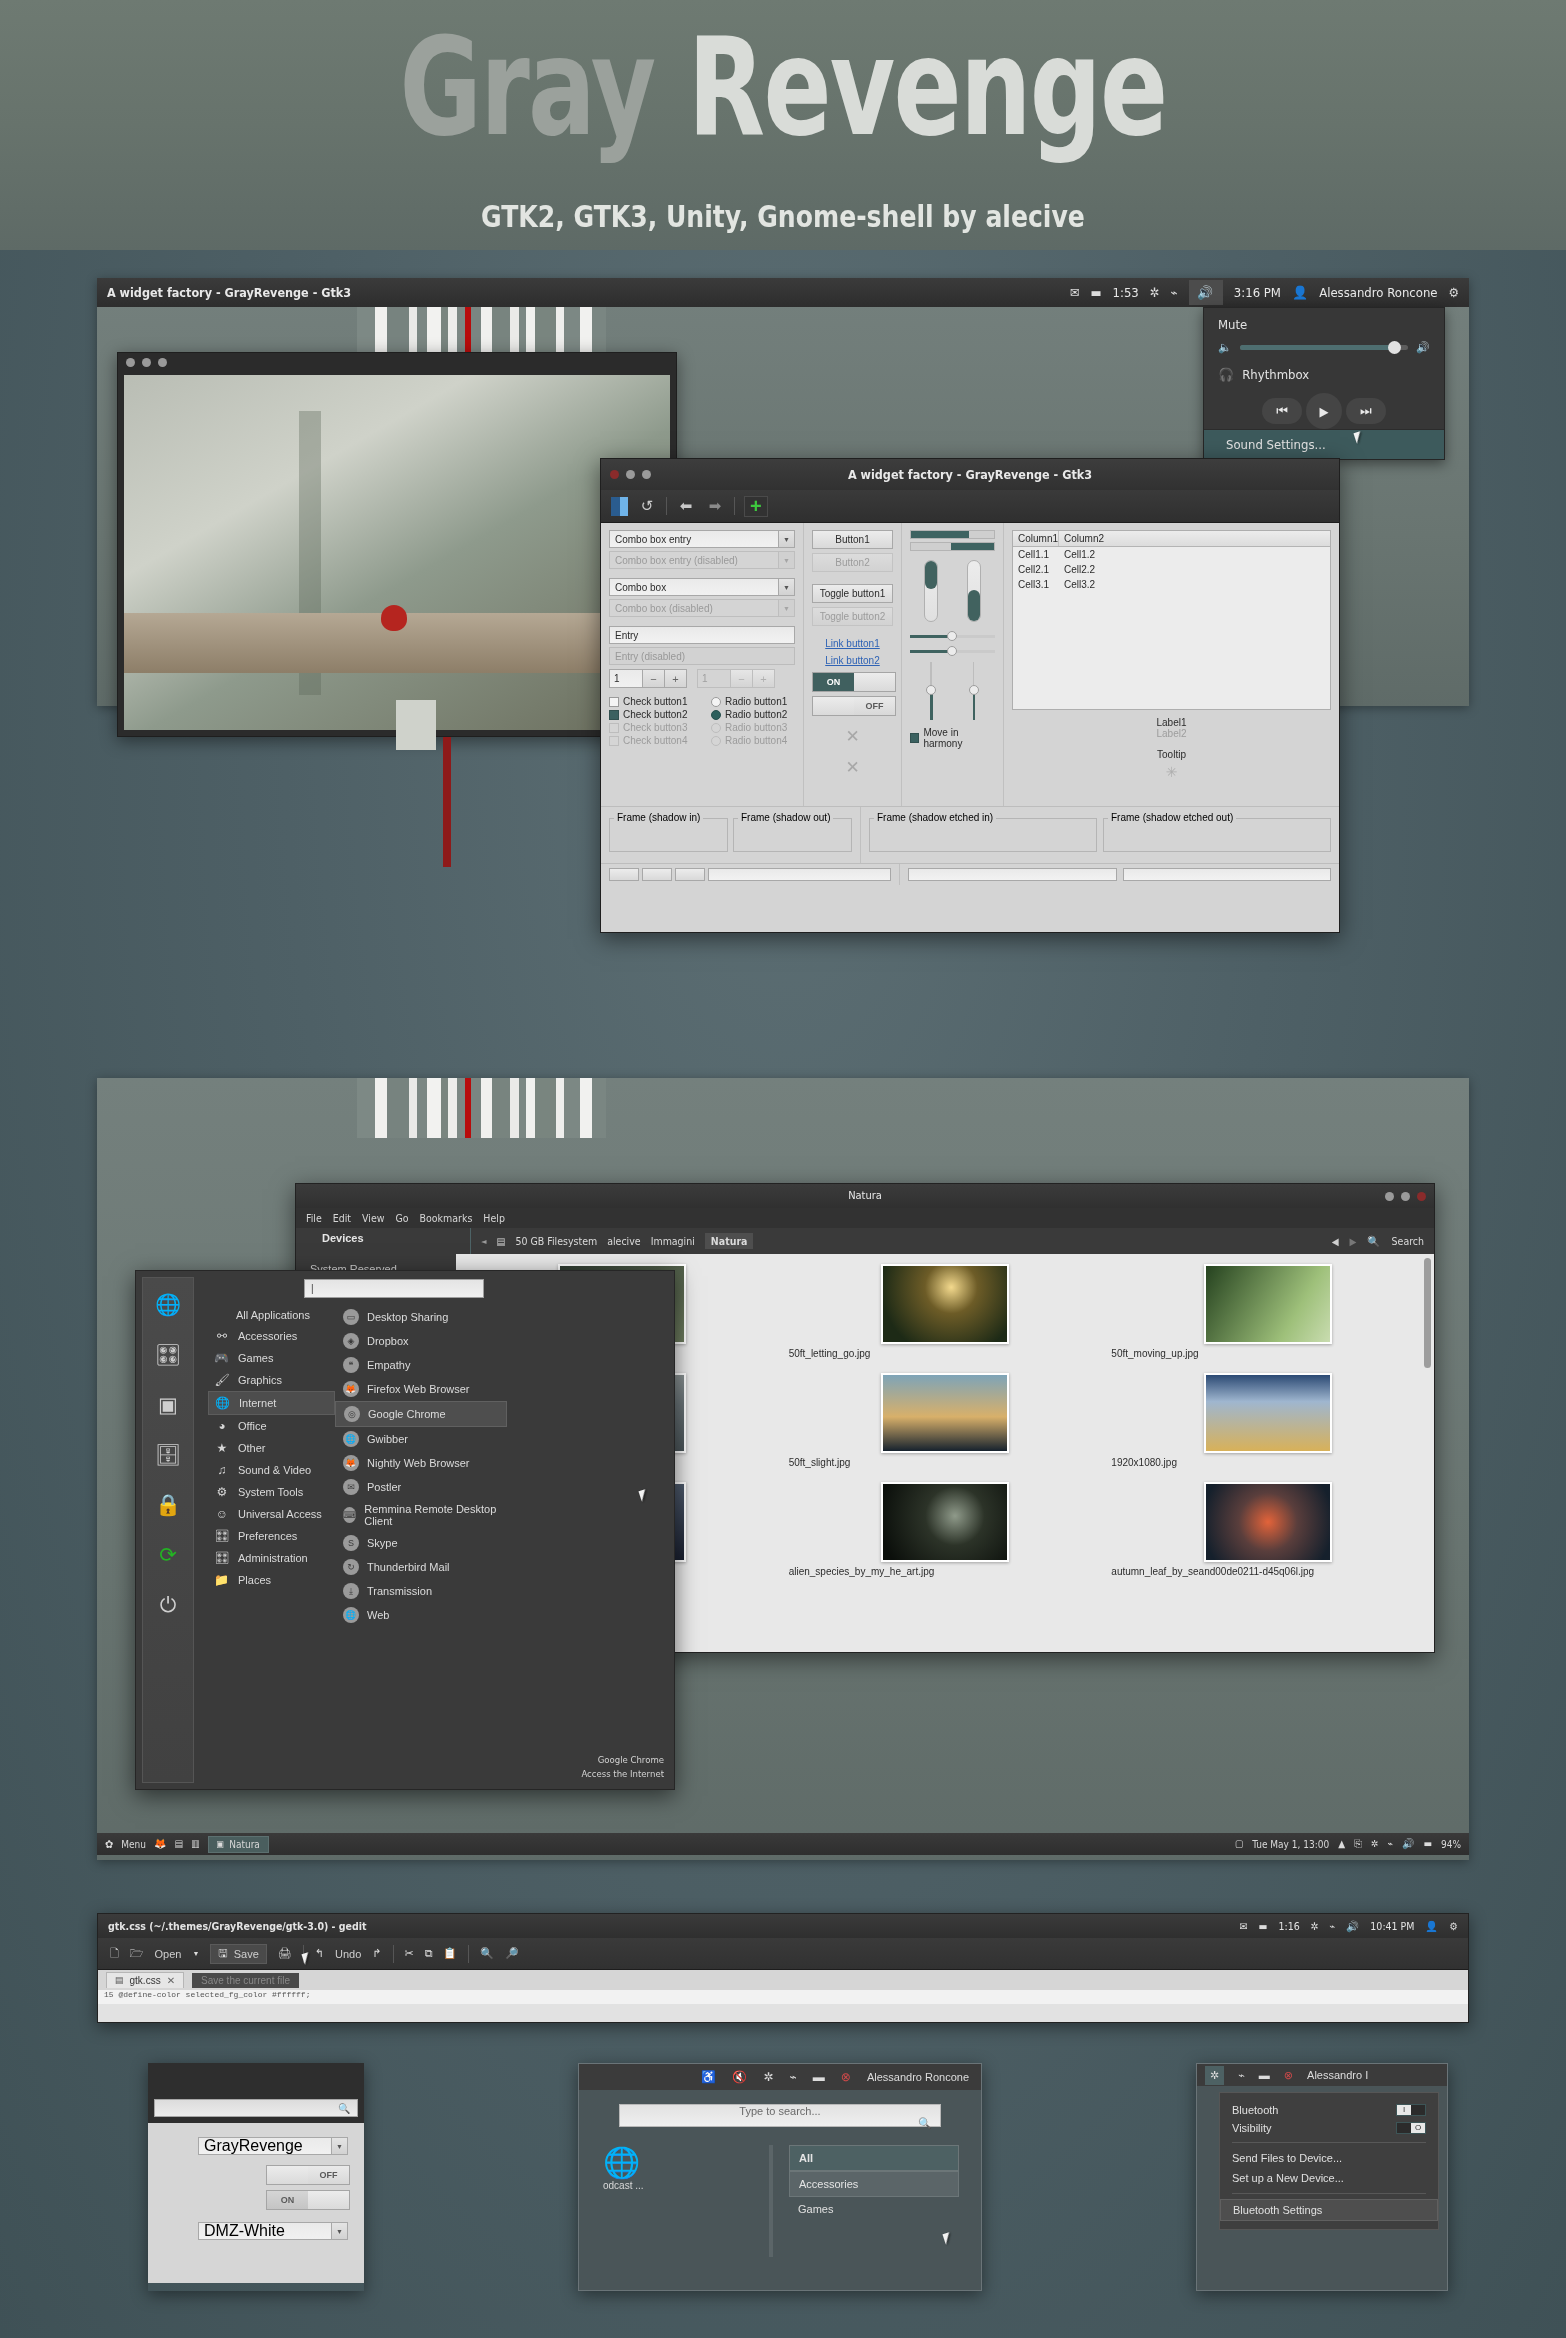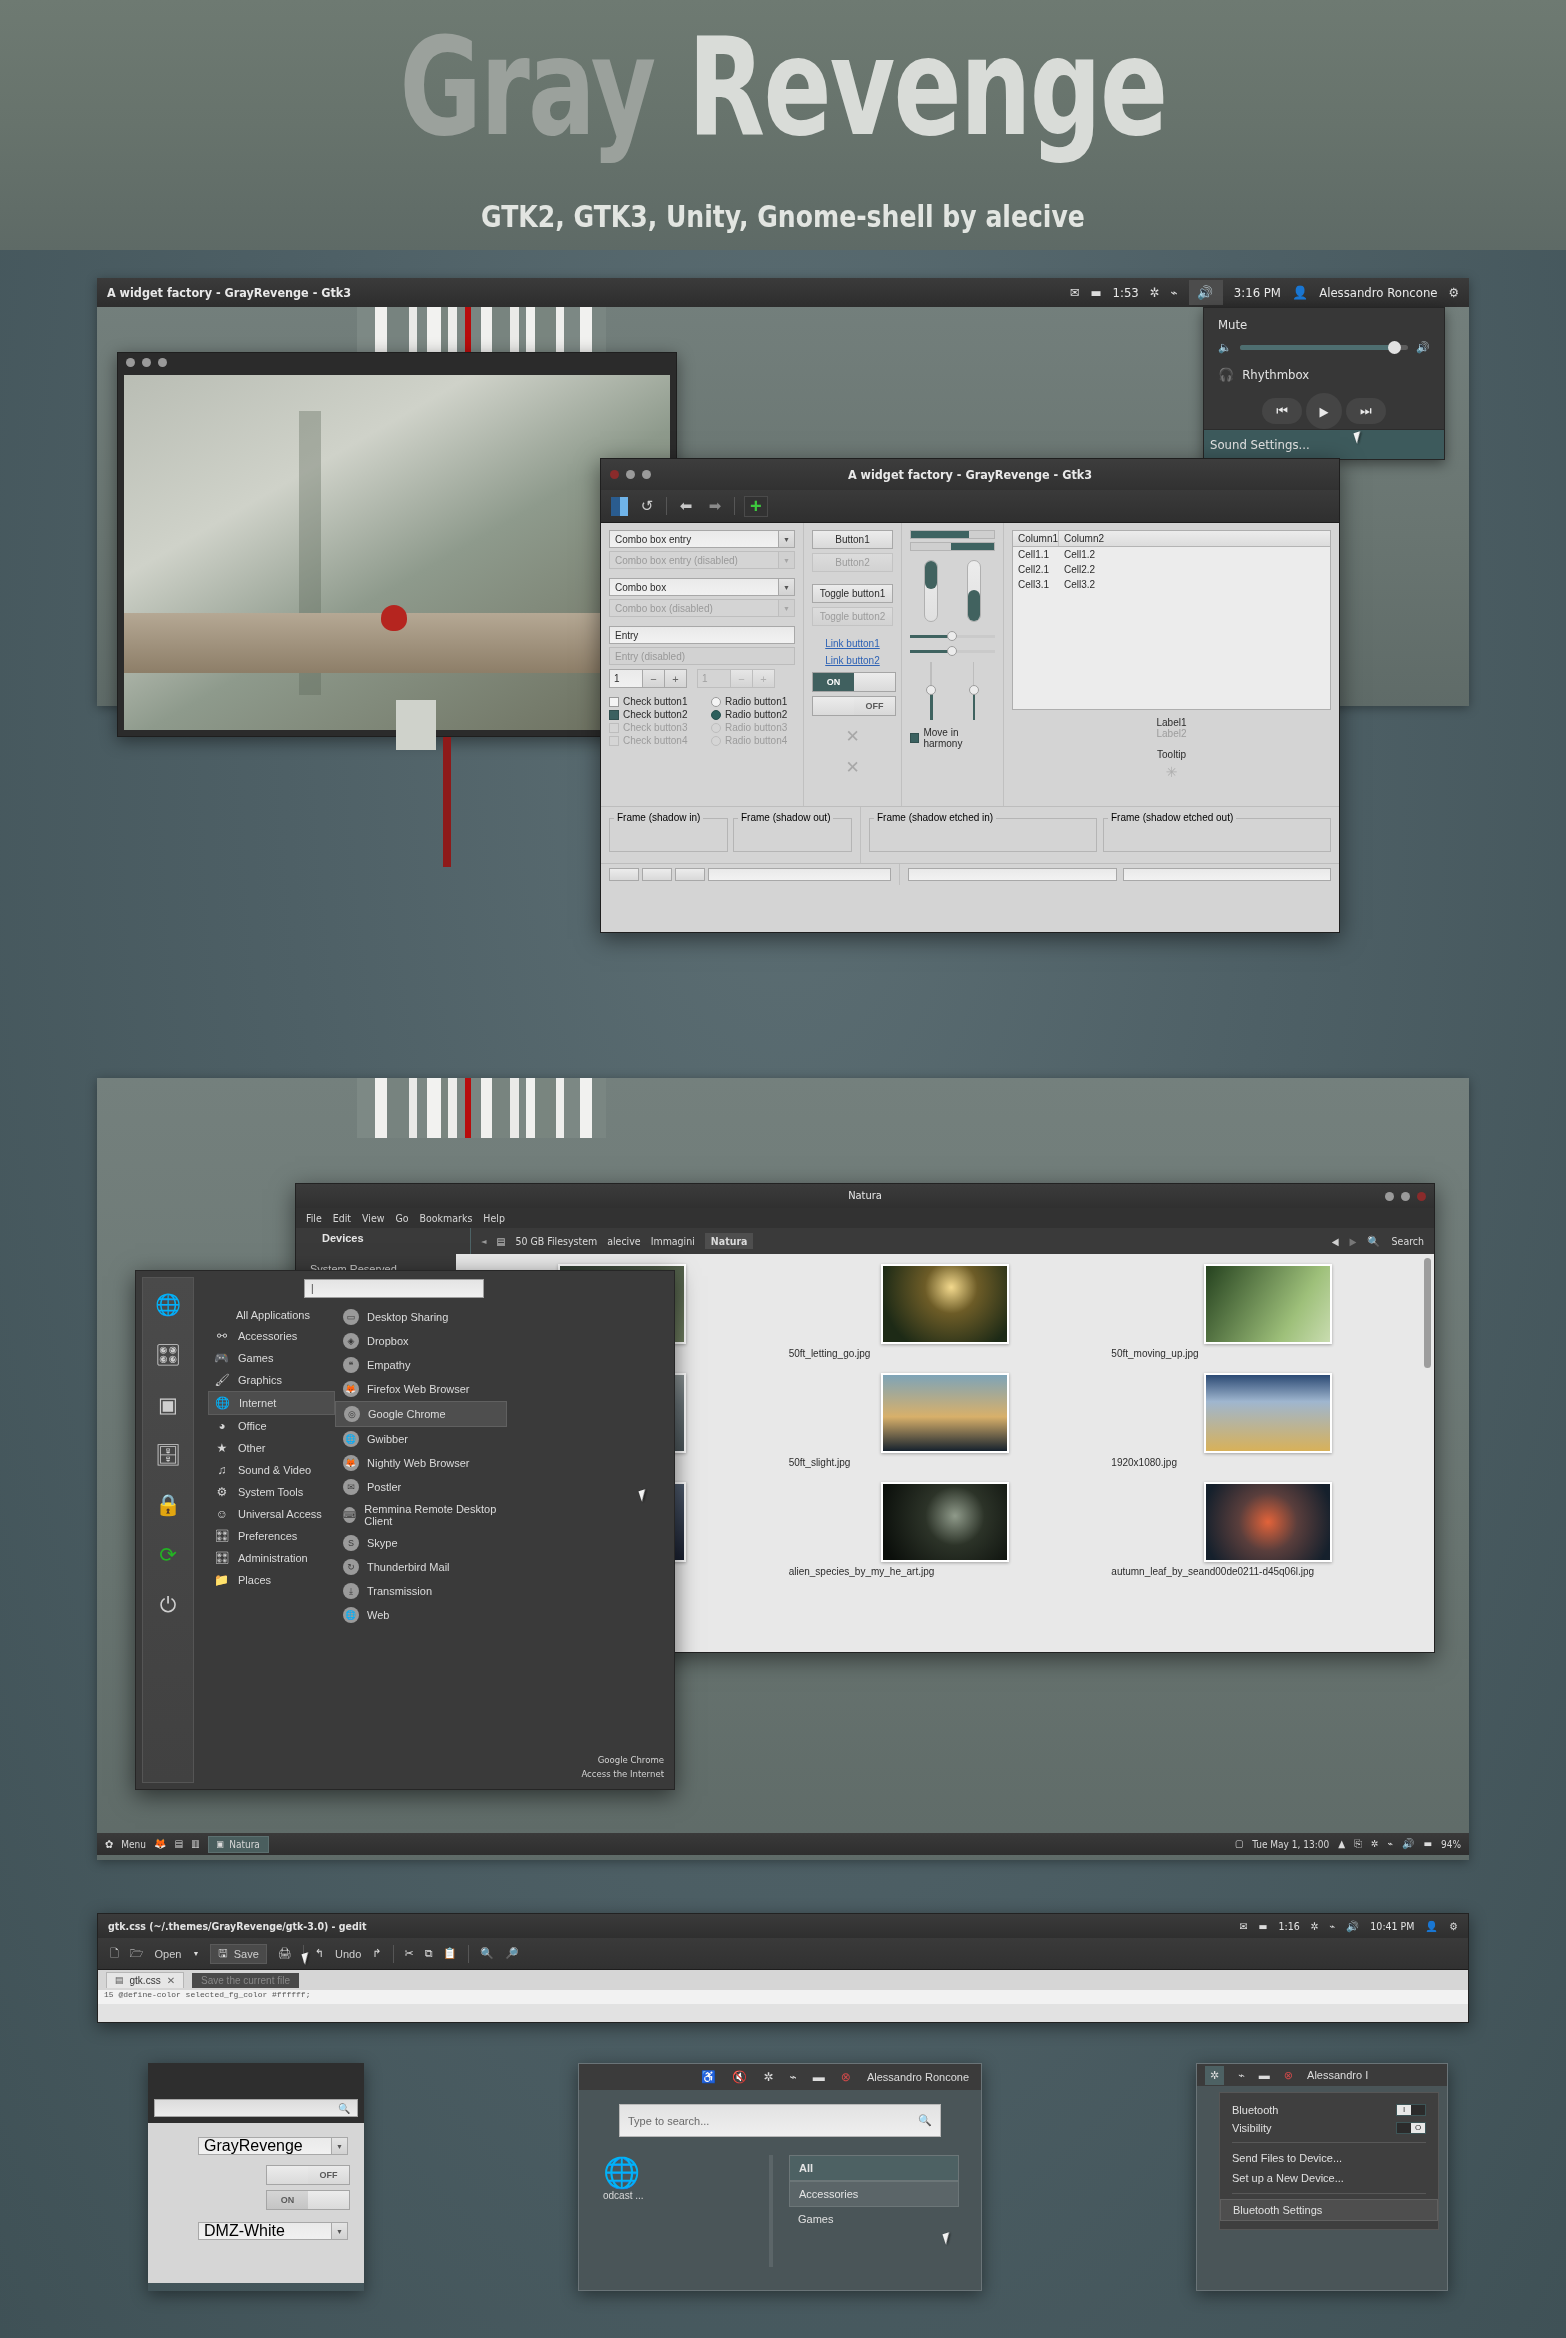--- a/index.html
+++ b/index.html
@@ -44,21 +44,21 @@
              font-family:"DejaVu Sans Condensed","Liberation Sans Narrow","Liberation Sans",sans-serif;}
   .sndmenu .row { padding:5px 14px; }
   .volbar { position:relative; height:5px; background:#5d5d5d; border-radius:3px; flex:1; }
   .volbar > i { position:absolute; left:0; top:0; bottom:0; background:#4e6e70; border-radius:3px; }
   .volknob { position:absolute; width:13px; height:13px; border-radius:50%;
              background:#e2e2e2; top:-4px; }
   .mediabtns { display:flex; align-items:center; justify-content:center; gap:4px; margin-top:6px; }
   .mbtn { background:#454545; border-radius:14px; padding:5px 14px; color:#e9e9e9; font-size:13px; }
   .mbtn.play { border-radius:50%; width:36px; height:36px; display:flex;
                align-items:center; justify-content:center; padding:0; }
-  .sndsettings { background:#3d5a5c; border-top:1px solid #2c2c2c; padding:7px 6px; }
+  .sndsettings { background:#3d5a5c; border-top:1px solid #2c2c2c; padding:7px 22px; }
 
   
   .wf { position:absolute; background:#d4d4d4; border:1px solid #1f1f1f;
         box-shadow:0 6px 22px rgba(0,0,0,.5); }
   .wf-tb { height:31px; background:linear-gradient(180deg,#3d3d3d,#313131);
            display:flex; align-items:center; position:relative; }
   .wf-tb .ttl { position:absolute; left:0; width:100%; text-align:center; color:#e9e9e9;
                 font-size:12.5px; font-weight:bold;
       font-family:"DejaVu Sans Condensed","Liberation Sans Narrow","Liberation Sans",sans-serif;}
   .wbtns { display:flex; gap:7px; margin-left:9px; z-index:2; }
@@ -218,22 +218,22 @@
 
   
   .sw { position:absolute; box-shadow:0 4px 16px rgba(0,0,0,.45); }
   .sw-dark { background:#2e2e2e; }
   .sw-body { background:#d6d6d6; }
   .unity { position:absolute; background:#4a5558; border:1px solid #6a7478;
            box-shadow:0 4px 16px rgba(0,0,0,.45); }
   .unity-top { height:26px; background:#3b3b3b; display:flex; align-items:center;
                justify-content:flex-end; gap:16px; padding:0 12px; color:#ddd; font-size:12px; }
   .unity-search { background:linear-gradient(180deg,#e2e2e2,#efefef); border:1px solid #b8b8b8;
-                  height:33px; display:flex; align-items:center; padding:0 8px; color:#6a6a6a;
-                  font-size:11px; }
+                  height:23px; display:flex; align-items:center; padding:0 8px; color:#6a6a6a;
+                  font-size:11px;flex-direction:column; }
   .ufilter { border:1px solid #6c7678; padding:6px 9px; font-size:11px; color:#e4e4e4; }
   .ufilter.sel { background:#4d6163; }
   .ufilter.hov { background:#5b6568; }
   .bt { position:absolute; background:#4a5558; border:1px solid #6a7478;
         box-shadow:0 4px 16px rgba(0,0,0,.45); }
   .bt-top { height:22px; background:#3b3b3b; display:flex; align-items:center; gap:14px;
             padding:0 8px; color:#ddd; font-size:11px; }
   .bt-menu { background:#3f3f3f; border:1px solid #565656; margin:6px 8px; padding:8px 0;
              color:#e0e0e0; font-size:11px; }
   .bt-row { display:flex; align-items:center; justify-content:space-between; padding:3px 12px; }

